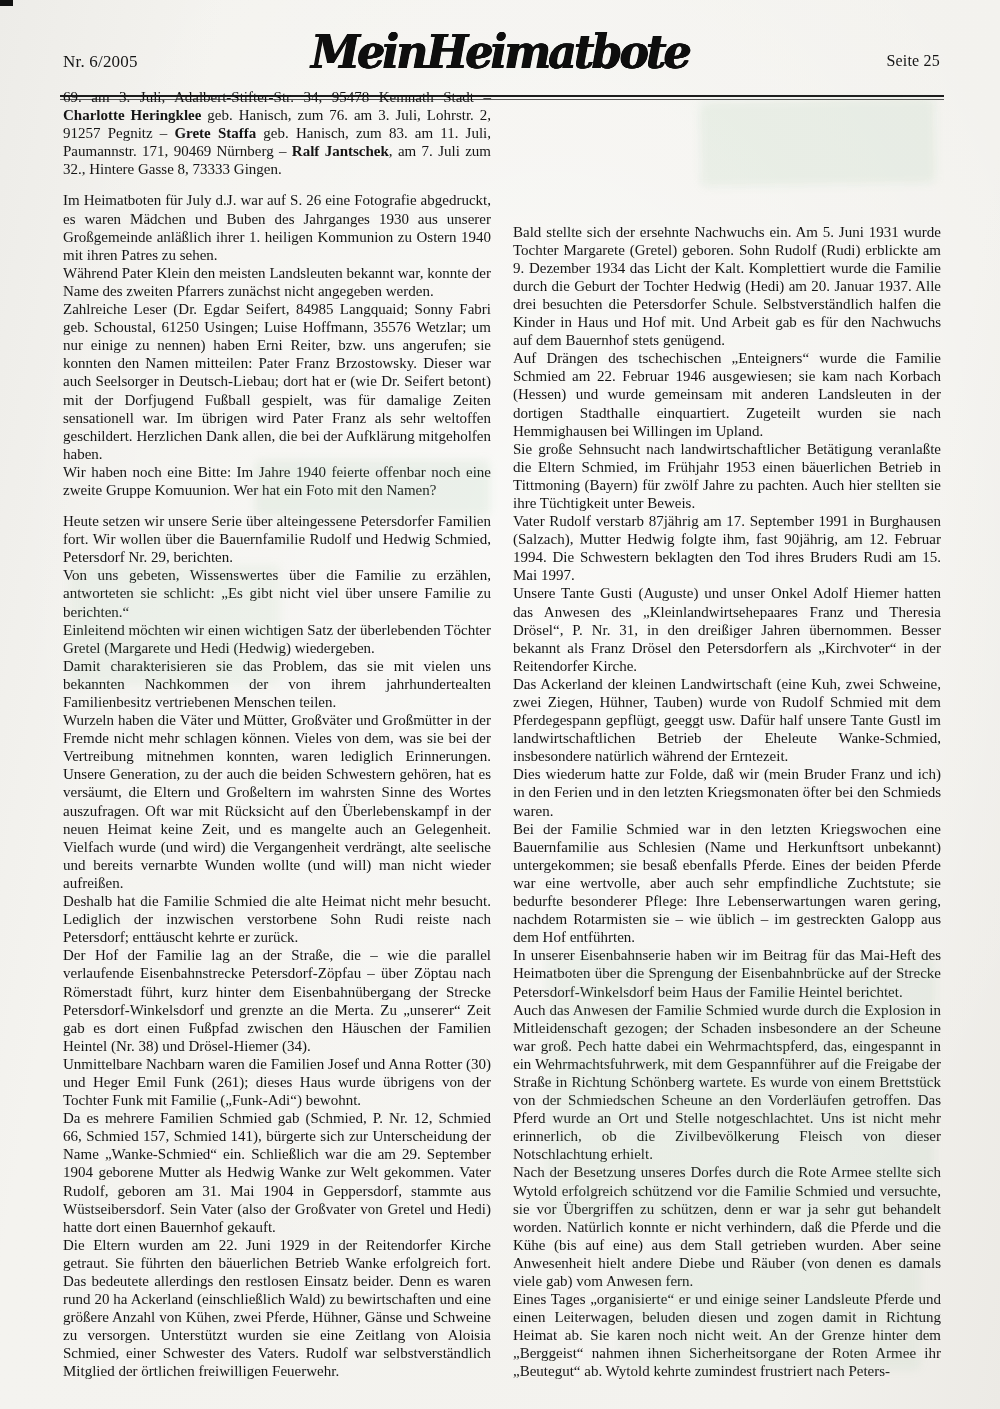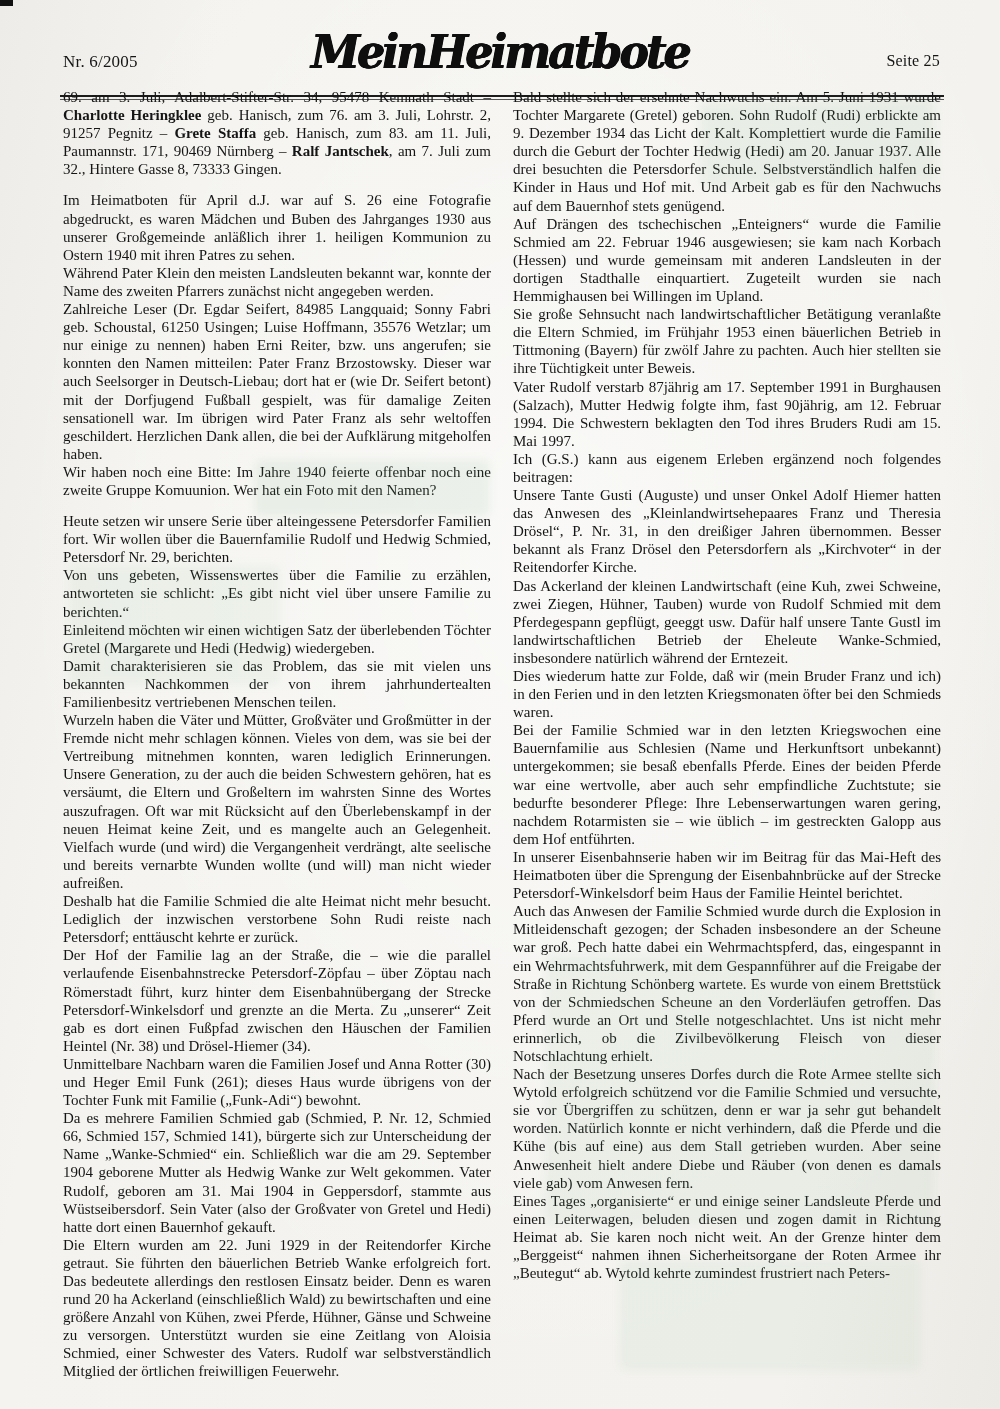--- a/index.html
+++ b/index.html
@@ -17,21 +17,21 @@
   .pagenum{position:absolute;right:60px;top:52px;font-size:16px;letter-spacing:0.2px;}
   .masthead{
     position:absolute;left:0;right:0;top:26px;margin:0;text-align:center;
     font-family:"DejaVu Serif", serif;font-weight:bold;font-style:italic;
     font-size:46px;line-height:52px;letter-spacing:-3px;word-spacing:-12px;color:#0e0e0e;
     text-shadow:0.6px 0 #0e0e0e,-0.6px 0 #0e0e0e,0 0.4px #0e0e0e;
     transform:scaleX(0.96);
   }
   .rule{position:absolute;left:60px;right:56px;top:95px;height:2px;
     border-top:2px solid #1c1c1c;border-bottom:1px solid #555;}
-  .columns{position:absolute;left:63px;top:88px;width:878px;display:flex;gap:22px;}
+  .columns{position:absolute;left:63px;top:88px;width:878px;display:flex;gap:22px;align-items:flex-end;}
   .col{width:428px;font-size:15px;line-height:18.1px;text-align:justify;hyphens:auto;-webkit-hyphens:auto;}
   .para{margin:0;}
   .para.gap{margin-top:13px;}
   .bold{font-weight:bold;}
   
   .ghost{position:absolute;background:rgba(118,178,130,0.10);filter:blur(4px);border-radius:6px;pointer-events:none;}
   .g1{left:700px;top:100px;width:235px;height:85px;transform:rotate(-1deg);}
   .g2{left:255px;top:460px;width:235px;height:56px;}
   .g3{left:70px;top:565px;width:210px;height:120px;background:rgba(118,178,130,0.07);}
   .g4{left:545px;top:955px;width:390px;height:270px;background:rgba(118,178,130,0.09);transform:rotate(0.5deg);}
@@ -47,41 +47,40 @@
     <span class="issue">Nr. 6/2005</span>
     <h1 class="masthead">Mein Heimatbote</h1>
     <span class="pagenum">Seite 25</span>
   </header>
 
   <div class="rule"></div>
 
   <main class="columns">
     <section class="col" id="col-left">
         <p class="para"><span>69. am 3. Juli, Adalbert-Stifter-Str. 34, 95478 Kemnath Stadt – </span><span class="bold">Charlotte Heringklee</span><span> geb. Hanisch, zum 76. am 3. Juli, Lohrstr. 2, 91257 Pegnitz – </span><span class="bold">Grete Staffa</span><span> geb. Hanisch, zum 83. am 11. Juli, Paumannstr. 171, 90469 Nürnberg – </span><span class="bold">Ralf Jantschek</span><span>, am 7. Juli zum 32., Hintere Gasse 8, 73333 Gingen.</span></p>
-        <p class="para gap"><span>Im Heimatboten für April d.J. war auf S. 26 eine Fotografie abgedruckt, es waren Mädchen und Buben des Jahrganges 1930 aus unserer Großgemeinde anläßlich ihrer 1. heiligen Kommunion zu Ostern 1940 mit ihren Patres zu sehen.</span></p>
+        <p class="para gap"><span>Im Heimatboten für July d.J. war auf S. 26 eine Fotografie abgedruckt, es waren Mädchen und Buben des Jahrganges 1930 aus unserer Großgemeinde anläßlich ihrer 1. heiligen Kommunion zu Ostern 1940 mit ihren Patres zu sehen.</span></p>
         <p class="para"><span>Während Pater Klein den meisten Landsleuten bekannt war, konnte der Name des zweiten Pfarrers zunächst nicht angegeben werden.</span></p>
         <p class="para"><span>Zahlreiche Leser (Dr. Egdar Seifert, 84985 Langquaid; Sonny Fabri geb. Schoustal, 61250 Usingen; Luise Hoffmann, 35576 Wetzlar; um nur einige zu nennen) haben Erni Reiter, bzw. uns angerufen; sie konnten den Namen mitteilen: Pater Franz Brzostowsky. Dieser war auch Seelsorger in Deutsch-Liebau; dort hat er (wie Dr. Seifert betont) mit der Dorfjugend Fußball gespielt, was für damalige Zeiten sensationell war. Im übrigen wird Pater Franz als sehr weltoffen geschildert. Herzlichen Dank allen, die bei der Aufklärung mitgeholfen haben.</span></p>
         <p class="para"><span>Wir haben noch eine Bitte: Im Jahre 1940 feierte offenbar noch eine zweite Gruppe Komuunion. Wer hat ein Foto mit den Namen?</span></p>
         <p class="para gap"><span>Heute setzen wir unsere Serie über alteingessene Petersdorfer Familien fort. Wir wollen über die Bauernfamilie Rudolf und Hedwig Schmied, Petersdorf Nr. 29, berichten.</span></p>
         <p class="para"><span>Von uns gebeten, Wissenswertes über die Familie zu erzählen, antworteten sie schlicht: „Es gibt nicht viel über unsere Familie zu berichten.“</span></p>
         <p class="para"><span>Einleitend möchten wir einen wichtigen Satz der überlebenden Töchter Gretel (Margarete und Hedi (Hedwig) wiedergeben.</span></p>
         <p class="para"><span>Damit charakterisieren sie das Problem, das sie mit vielen uns bekannten Nachkommen der von ihrem jahrhundertealten Familienbesitz vertriebenen Menschen teilen.</span></p>
         <p class="para"><span>Wurzeln haben die Väter und Mütter, Großväter und Großmütter in der Fremde nicht mehr schlagen können. Vieles von dem, was sie bei der Vertreibung mitnehmen konnten, waren lediglich Erinnerungen. Unsere Generation, zu der auch die beiden Schwestern gehören, hat es versäumt, die Eltern und Großeltern im wahrsten Sinne des Wortes auszufragen. Oft war mit Rücksicht auf den Überlebenskampf in der neuen Heimat keine Zeit, und es mangelte auch an Gelegenheit. Vielfach wurde (und wird) die Vergangenheit verdrängt, alte seelische und bereits vernarbte Wunden wollte (und will) man nicht wieder aufreißen.</span></p>
         <p class="para"><span>Deshalb hat die Familie Schmied die alte Heimat nicht mehr besucht. Lediglich der inzwischen verstorbene Sohn Rudi reiste nach Petersdorf; enttäuscht kehrte er zurück.</span></p>
         <p class="para"><span>Der Hof der Familie lag an der Straße, die – wie die parallel verlaufende Eisenbahnstrecke Petersdorf-Zöpfau – über Zöptau nach Römerstadt führt, kurz hinter dem Eisenbahnübergang der Strecke Petersdorf-Winkelsdorf und grenzte an die Merta. Zu „unserer“ Zeit gab es dort einen Fußpfad zwischen den Häuschen der Familien Heintel (Nr. 38) und Drösel-Hiemer (34).</span></p>
         <p class="para"><span>Unmittelbare Nachbarn waren die Familien Josef und Anna Rotter (30) und Heger Emil Funk (261); dieses Haus wurde übrigens von der Tochter Funk mit Familie („Funk-Adi“) bewohnt.</span></p>
         <p class="para"><span>Da es mehrere Familien Schmied gab (Schmied, P. Nr. 12, Schmied 66, Schmied 157, Schmied 141), bürgerte sich zur Unterscheidung der Name „Wanke-Schmied“ ein. Schließlich war die am 29. September 1904 geborene Mutter als Hedwig Wanke zur Welt gekommen. Vater Rudolf, geboren am 31. Mai 1904 in Geppersdorf, stammte aus Wüstseibersdorf. Sein Vater (also der Großvater von Gretel und Hedi) hatte dort einen Bauernhof gekauft.</span></p>
         <p class="para"><span>Die Eltern wurden am 22. Juni 1929 in der Reitendorfer Kirche getraut. Sie führten den bäuerlichen Betrieb Wanke erfolgreich fort. Das bedeutete allerdings den restlosen Einsatz beider. Denn es waren rund 20 ha Ackerland (einschließlich Wald) zu bewirtschaften und eine größere Anzahl von Kühen, zwei Pferde, Hühner, Gänse und Schweine zu versorgen. Unterstützt wurden sie eine Zeitlang von Aloisia Schmied, einer Schwester des Vaters. Rudolf war selbstverständlich Mitglied der örtlichen freiwilligen Feuerwehr.</span></p>
       </section>
     <section class="col" id="col-right">
         <p class="para"><span>Bald stellte sich der ersehnte Nachwuchs ein. Am 5. Juni 1931 wurde Tochter Margarete (Gretel) geboren. Sohn Rudolf (Rudi) erblickte am 9. Dezember 1934 das Licht der Kalt. Komplettiert wurde die Familie durch die Geburt der Tochter Hedwig (Hedi) am 20. Januar 1937. Alle drei besuchten die Petersdorfer Schule. Selbstverständlich halfen die Kinder in Haus und Hof mit. Und Arbeit gab es für den Nachwuchs auf dem Bauernhof stets genügend.</span></p>
         <p class="para"><span>Auf Drängen des tschechischen „Enteigners“ wurde die Familie Schmied am 22. Februar 1946 ausgewiesen; sie kam nach Korbach (Hessen) und wurde gemeinsam mit anderen Landsleuten in der dortigen Stadthalle einquartiert. Zugeteilt wurden sie nach Hemmighausen bei Willingen im Upland.</span></p>
         <p class="para"><span>Sie große Sehnsucht nach landwirtschaftlicher Betätigung veranlaßte die Eltern Schmied, im Frühjahr 1953 einen bäuerlichen Betrieb in Tittmoning (Bayern) für zwölf Jahre zu pachten. Auch hier stellten sie ihre Tüchtigkeit unter Beweis.</span></p>
         <p class="para"><span>Vater Rudolf verstarb 87jährig am 17. September 1991 in Burghausen (Salzach), Mutter Hedwig folgte ihm, fast 90jährig, am 12. Februar 1994. Die Schwestern beklagten den Tod ihres Bruders Rudi am 15. Mai 1997.</span></p>
-        <p class="para"><span>Ich (G.S.) kann aus eigenem Erleben ergänzend noch folgendes beitragen:</span></p>
         <p class="para"><span>Unsere Tante Gusti (Auguste) und unser Onkel Adolf Hiemer hatten das Anwesen des „Kleinlandwirtsehepaares Franz und Theresia Drösel“, P. Nr. 31, in den dreißiger Jahren übernommen. Besser bekannt als Franz Drösel den Petersdorfern als „Kirchvoter“ in der Reitendorfer Kirche.</span></p>
         <p class="para"><span>Das Ackerland der kleinen Landwirtschaft (eine Kuh, zwei Schweine, zwei Ziegen, Hühner, Tauben) wurde von Rudolf Schmied mit dem Pferdegespann gepflügt, geeggt usw. Dafür half unsere Tante Gustl im landwirtschaftlichen Betrieb der Eheleute Wanke-Schmied, insbesondere natürlich während der Erntezeit.</span></p>
         <p class="para"><span>Dies wiederum hatte zur Folde, daß wir (mein Bruder Franz und ich) in den Ferien und in den letzten Kriegsmonaten öfter bei den Schmieds waren.</span></p>
         <p class="para"><span>Bei der Familie Schmied war in den letzten Kriegswochen eine Bauernfamilie aus Schlesien (Name und Herkunftsort unbekannt) untergekommen; sie besaß ebenfalls Pferde. Eines der beiden Pferde war eine wertvolle, aber auch sehr empfindliche Zuchtstute; sie bedurfte besonderer Pflege: Ihre Lebenserwartungen waren gering, nachdem Rotarmisten sie – wie üblich – im gestreckten Galopp aus dem Hof entführten.</span></p>
         <p class="para"><span>In unserer Eisenbahnserie haben wir im Beitrag für das Mai-Heft des Heimatboten über die Sprengung der Eisenbahnbrücke auf der Strecke Petersdorf-Winkelsdorf beim Haus der Familie Heintel berichtet.</span></p>
         <p class="para"><span>Auch das Anwesen der Familie Schmied wurde durch die Explosion in Mitleidenschaft gezogen; der Schaden insbesondere an der Scheune war groß. Pech hatte dabei ein Wehrmachtspferd, das, eingespannt in ein Wehrmachtsfuhrwerk, mit dem Gespannführer auf die Freigabe der Straße in Richtung Schönberg wartete. Es wurde von einem Brettstück von der Schmiedschen Scheune an den Vorderläufen getroffen. Das Pferd wurde an Ort und Stelle notgeschlachtet. Uns ist nicht mehr erinnerlich, ob die Zivilbevölkerung Fleisch von dieser Notschlachtung erhielt.</span></p>
         <p class="para"><span>Nach der Besetzung unseres Dorfes durch die Rote Armee stellte sich Wytold erfolgreich schützend vor die Familie Schmied und versuchte, sie vor Übergriffen zu schützen, denn er war ja sehr gut behandelt worden. Natürlich konnte er nicht verhindern, daß die Pferde und die Kühe (bis auf eine) aus dem Stall getrieben wurden. Aber seine Anwesenheit hielt andere Diebe und Räuber (von denen es damals viele gab) vom Anwesen fern.</span></p>
         <p class="para"><span>Eines Tages „organisierte“ er und einige seiner Landsleute Pferde und einen Leiterwagen, beluden diesen und zogen damit in Richtung Heimat ab. Sie karen noch nicht weit. An der Grenze hinter dem „Berggeist“ nahmen ihnen Sicherheitsorgane der Roten Armee ihr „Beutegut“ ab. Wytold kehrte zumindest frustriert nach Peters-</span></p>
       </section>
   </main>

